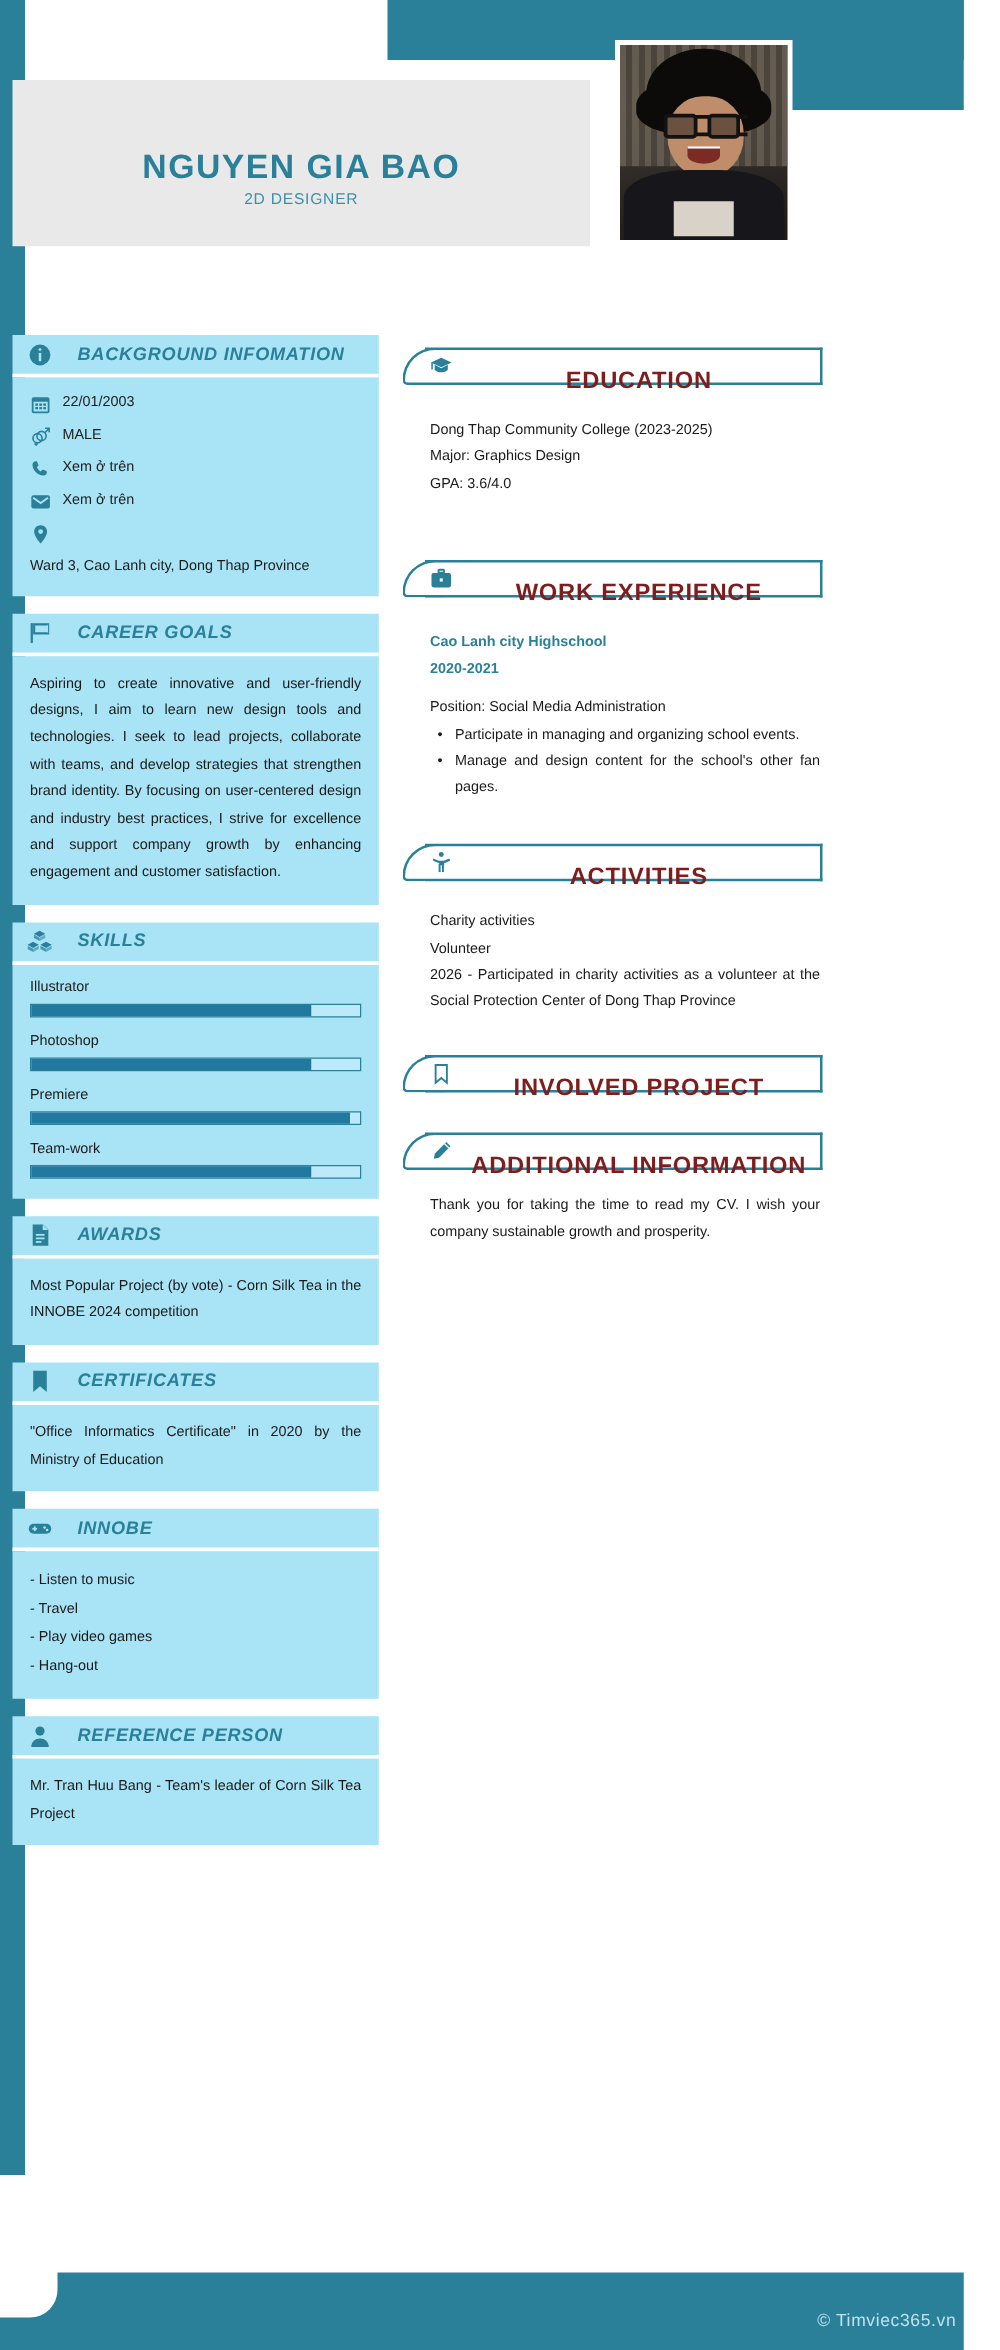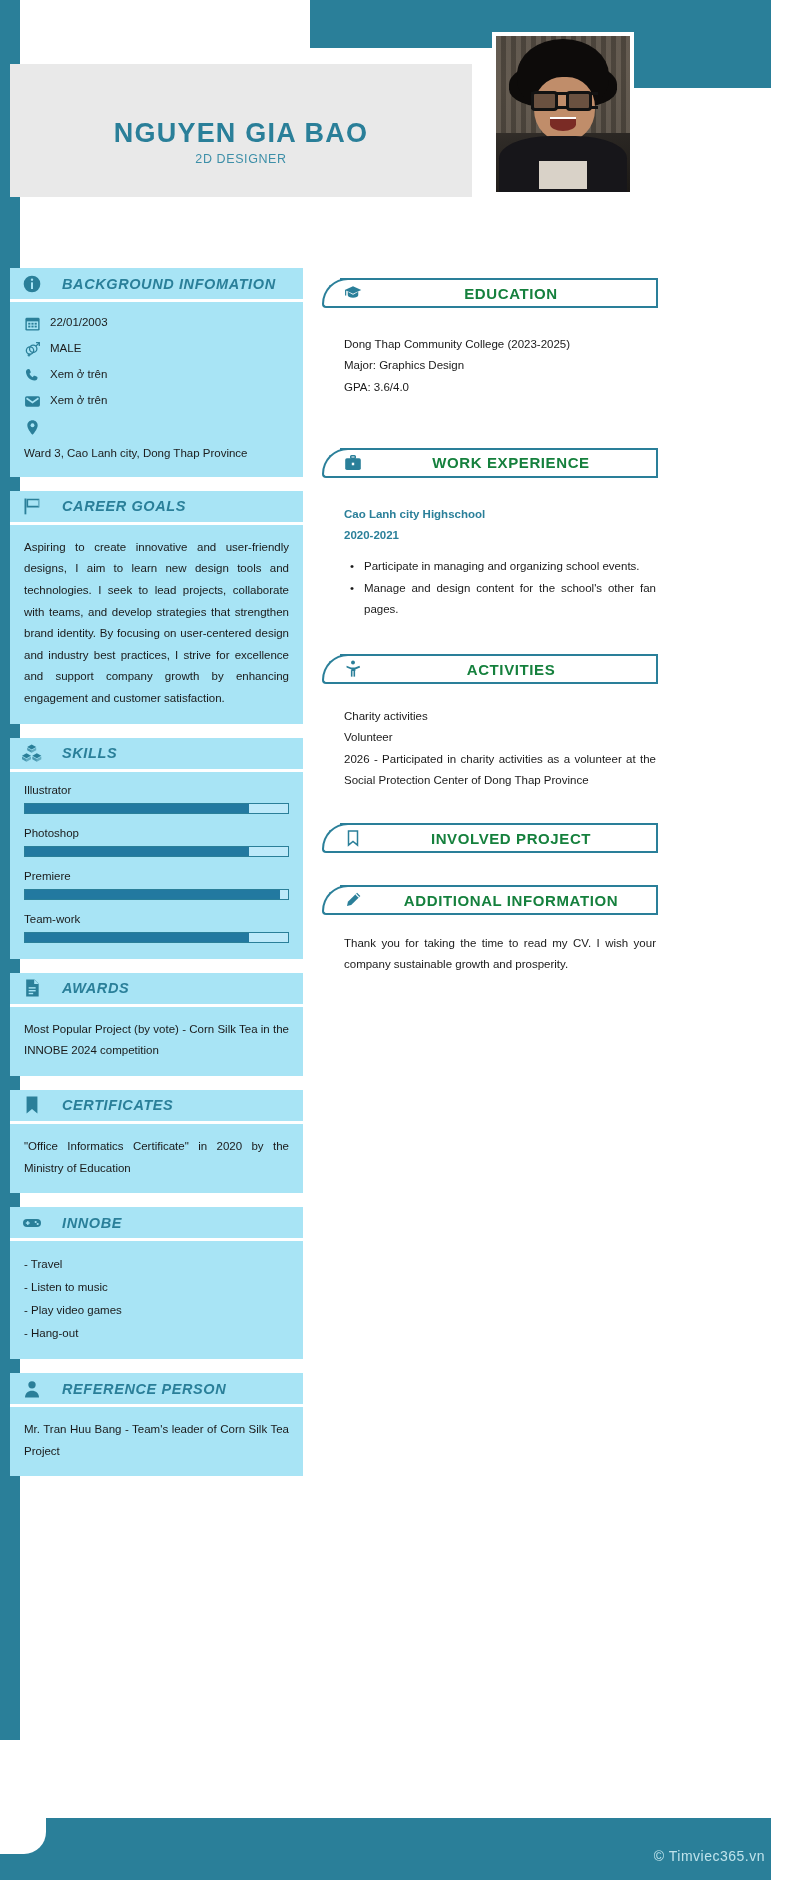--- a/index.html
+++ b/index.html
@@ -166,23 +166,23 @@
     border: 2px solid #2a7f99; border-right: none;
     border-radius: 26px 0 0 4px;
     background:#fff;
     border-top-color: #2a7f99;
   }
   .pill-ico {
     position:absolute; left: 22px; top: 6px; width:18px; height:18px; z-index:3;
   }
   .pill-ico svg { width:100%; height:100%; fill:#2a7f99; display:block; }
   .pill-title {
-    position:absolute; left: 50px; right: 8px; top: 0; height:30px; z-index:3;
+    position:absolute; left: 50px; right: 8px; top: 12px; height:30px; z-index:3;
     display:flex; align-items:center; justify-content:center;
-    color:#15803d; font-size: 15px; font-weight: bold; letter-spacing:.6px;
+    color:#7f1d1d; font-size: 19px; font-weight: bold; letter-spacing:.6px;
   }
   .mn-body { padding: 16px 2px 0 22px; }
   .mn-line { font-size: 11.5px; color:#1a1a1a; line-height: 1.85; }
   .mn-line.just { text-align: justify; }
   .mn-sub { font-size: 11.5px; color:#2a7f99; font-weight:bold; line-height:1.85; }
   .mn-bullet { font-size: 11.5px; color:#1a1a1a; line-height:1.85; padding-left: 20px; position:relative; text-align:justify;}
   .mn-bullet:before { content:"\2022"; position:absolute; left:6px; top:0; }
   .gap-sm { height: 10px; }
 </style>
 </head>
@@ -385,22 +385,22 @@
               <rect x="1.2" y="7.2" width="21.6" height="9.6" rx="4.8"></rect>
               <rect x="4.6" y="11.2" width="4.6" height="1.7" fill="#a8e4f5"></rect>
               <rect x="6.1" y="9.7" width="1.7" height="4.6" fill="#a8e4f5"></rect>
               <circle cx="16.4" cy="10.8" r="1.3" fill="#a8e4f5"></circle>
               <circle cx="18.8" cy="13.2" r="1.3" fill="#a8e4f5"></circle>
             </svg>
         </span>
         <span class="ttl">INNOBE</span>
       </div>
       <div class="sb-body">
+        <div class="list-line">- Listen to music</div>
         <div class="list-line">- Travel</div>
-        <div class="list-line">- Listen to music</div>
         <div class="list-line">- Play video games</div>
         <div class="list-line">- Hang-out</div>
       </div>
     </div>
 
     <div class="sb-block">
       <div class="sb-head">
         <span class="icon">
           <svg viewBox="0 0 24 24">
               <circle cx="12" cy="7" r="4.4"></circle>
@@ -450,20 +450,21 @@
               <rect x="1.6" y="5.8" width="20.8" height="15.4" rx="2.2"></rect>
               <rect x="10.4" y="11.6" width="3.2" height="3.4" fill="#fff"></rect>
             </svg>
         </span>
         <span class="pill-title">WORK EXPERIENCE</span>
       </div>
       <div class="mn-body" style="padding-top:24px;">
         <div class="mn-sub">Cao Lanh city Highschool</div>
         <div class="mn-sub">2020-2021</div>
         <div class="gap-sm"></div>
+        <div class="mn-line">Position: Social Media Administration</div>
         <div class="mn-bullet">Participate in managing and organizing school events.</div>
         <div class="mn-bullet">Manage and design content for the school's other fan pages.</div>
       </div>
     </div>
 
     <div style="height:26px;"></div>
 
     <div class="mn-block">
       <div class="pill">
         <div class="pill-box"></div>

